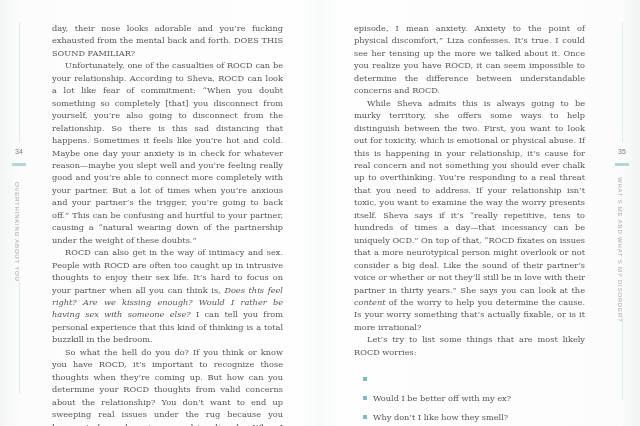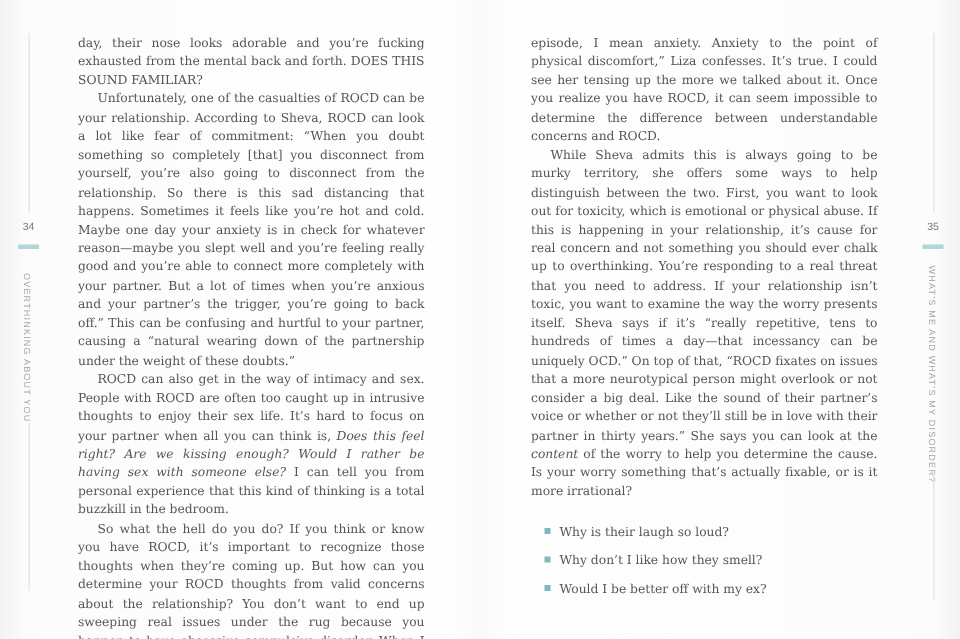--- a/index.html
+++ b/index.html
@@ -108,25 +108,26 @@
       <p class="body-para"><span>day, their nose looks adorable and you’re fucking exhausted from the mental back and forth. DOES THIS SOUND FAMILIAR?</span></p>
       <p class="body-para indent"><span>Unfortunately, one of the casualties of ROCD can be your relationship. According to Sheva, ROCD can look a lot like fear of commitment: “When you doubt something so completely [that] you disconnect from yourself, you’re also going to disconnect from the relationship. So there is this sad distancing that happens. Sometimes it feels like you’re hot and cold. Maybe one day your anxiety is in check for whatever reason—maybe you slept well and you’re feeling really good and you’re able to connect more completely with your partner. But a lot of times when you’re anxious and your partner’s the trigger, you’re going to back off.” This can be confusing and hurtful to your partner, causing a “natural wearing down of the partnership under the weight of these doubts.”</span></p>
       <p class="body-para indent"><span>ROCD can also get in the way of intimacy and sex. People with ROCD are often too caught up in intrusive thoughts to enjoy their sex life. It’s hard to focus on your partner when all you can think is, </span><em>Does this feel right? Are we kissing enough? Would I rather be having sex with someone else?</em><span> I can tell you from personal experience that this kind of thinking is a total buzzkill in the bedroom.</span></p>
       <p class="body-para indent"><span>So what the hell do you do? If you think or know you have ROCD, it’s important to recognize those thoughts when they’re coming up. But how can you determine your ROCD thoughts from valid concerns about the relationship? You don’t want to end up sweeping real issues under the rug because you happen to have obsessive-compulsive disorder. When I interviewed Liza at my kitchen table, she said that despite learning about ROCD years ago, she still struggles with correctly categorizing her worries. “At this point, if I think about it too much, I will have an episode, and by</span></p>
     </div>
 
   <div class="text-column right-col">
     <div id="right-paragraphs">
         <p class="body-para"><span>episode, I mean anxiety. Anxiety to the point of physical discomfort,” Liza confesses. It’s true. I could see her tensing up the more we talked about it. Once you realize you have ROCD, it can seem impossible to determine the difference between understandable concerns and ROCD.</span></p>
         <p class="body-para indent"><span>While Sheva admits this is always going to be murky territory, she offers some ways to help distinguish between the two. First, you want to look out for toxicity, which is emotional or physical abuse. If this is happening in your relationship, it’s cause for real concern and not something you should ever chalk up to overthinking. You’re responding to a real threat that you need to address. If your relationship isn’t toxic, you want to examine the way the worry presents itself. Sheva says if it’s “really repetitive, tens to hundreds of times a day—that incessancy can be uniquely OCD.” On top of that, “ROCD fixates on issues that a more neurotypical person might overlook or not consider a big deal. Like the sound of their partner’s voice or whether or not they’ll still be in love with their partner in thirty years.” She says you can look at the </span><em>content</em><span> of the worry to help you determine the cause. Is your worry something that’s actually fixable, or is it more irrational?</span></p>
+        <p class="body-para indent"><span>Let’s try to list some things that are most likely ROCD worries:</span></p>
       </div>
     <ul class="worry-list" id="bullet-list">
-        <li><span class="bullet-square"></span><span>Why is their laugh so loud?</span></li>
+        <li><span class="bullet-square"></span></li>
+        <li><span class="bullet-square"></span><span>Would I be better off with my ex?</span></li>
         <li><span class="bullet-square"></span><span>Why don’t I like how they smell?</span></li>
-        <li><span class="bullet-square"></span><span>Would I be better off with my ex?</span></li>
       </ul>
   </div>
 
   <div class="rail-line rail-right-top"></div>
   <div class="page-num right">35</div>
   <div class="accent-dash right"></div>
   <div class="vertical-title right">WHAT’S ME AND WHAT’S MY DISORDER?</div>
   <div class="rail-line rail-right-bottom"></div>
 
 </div>

